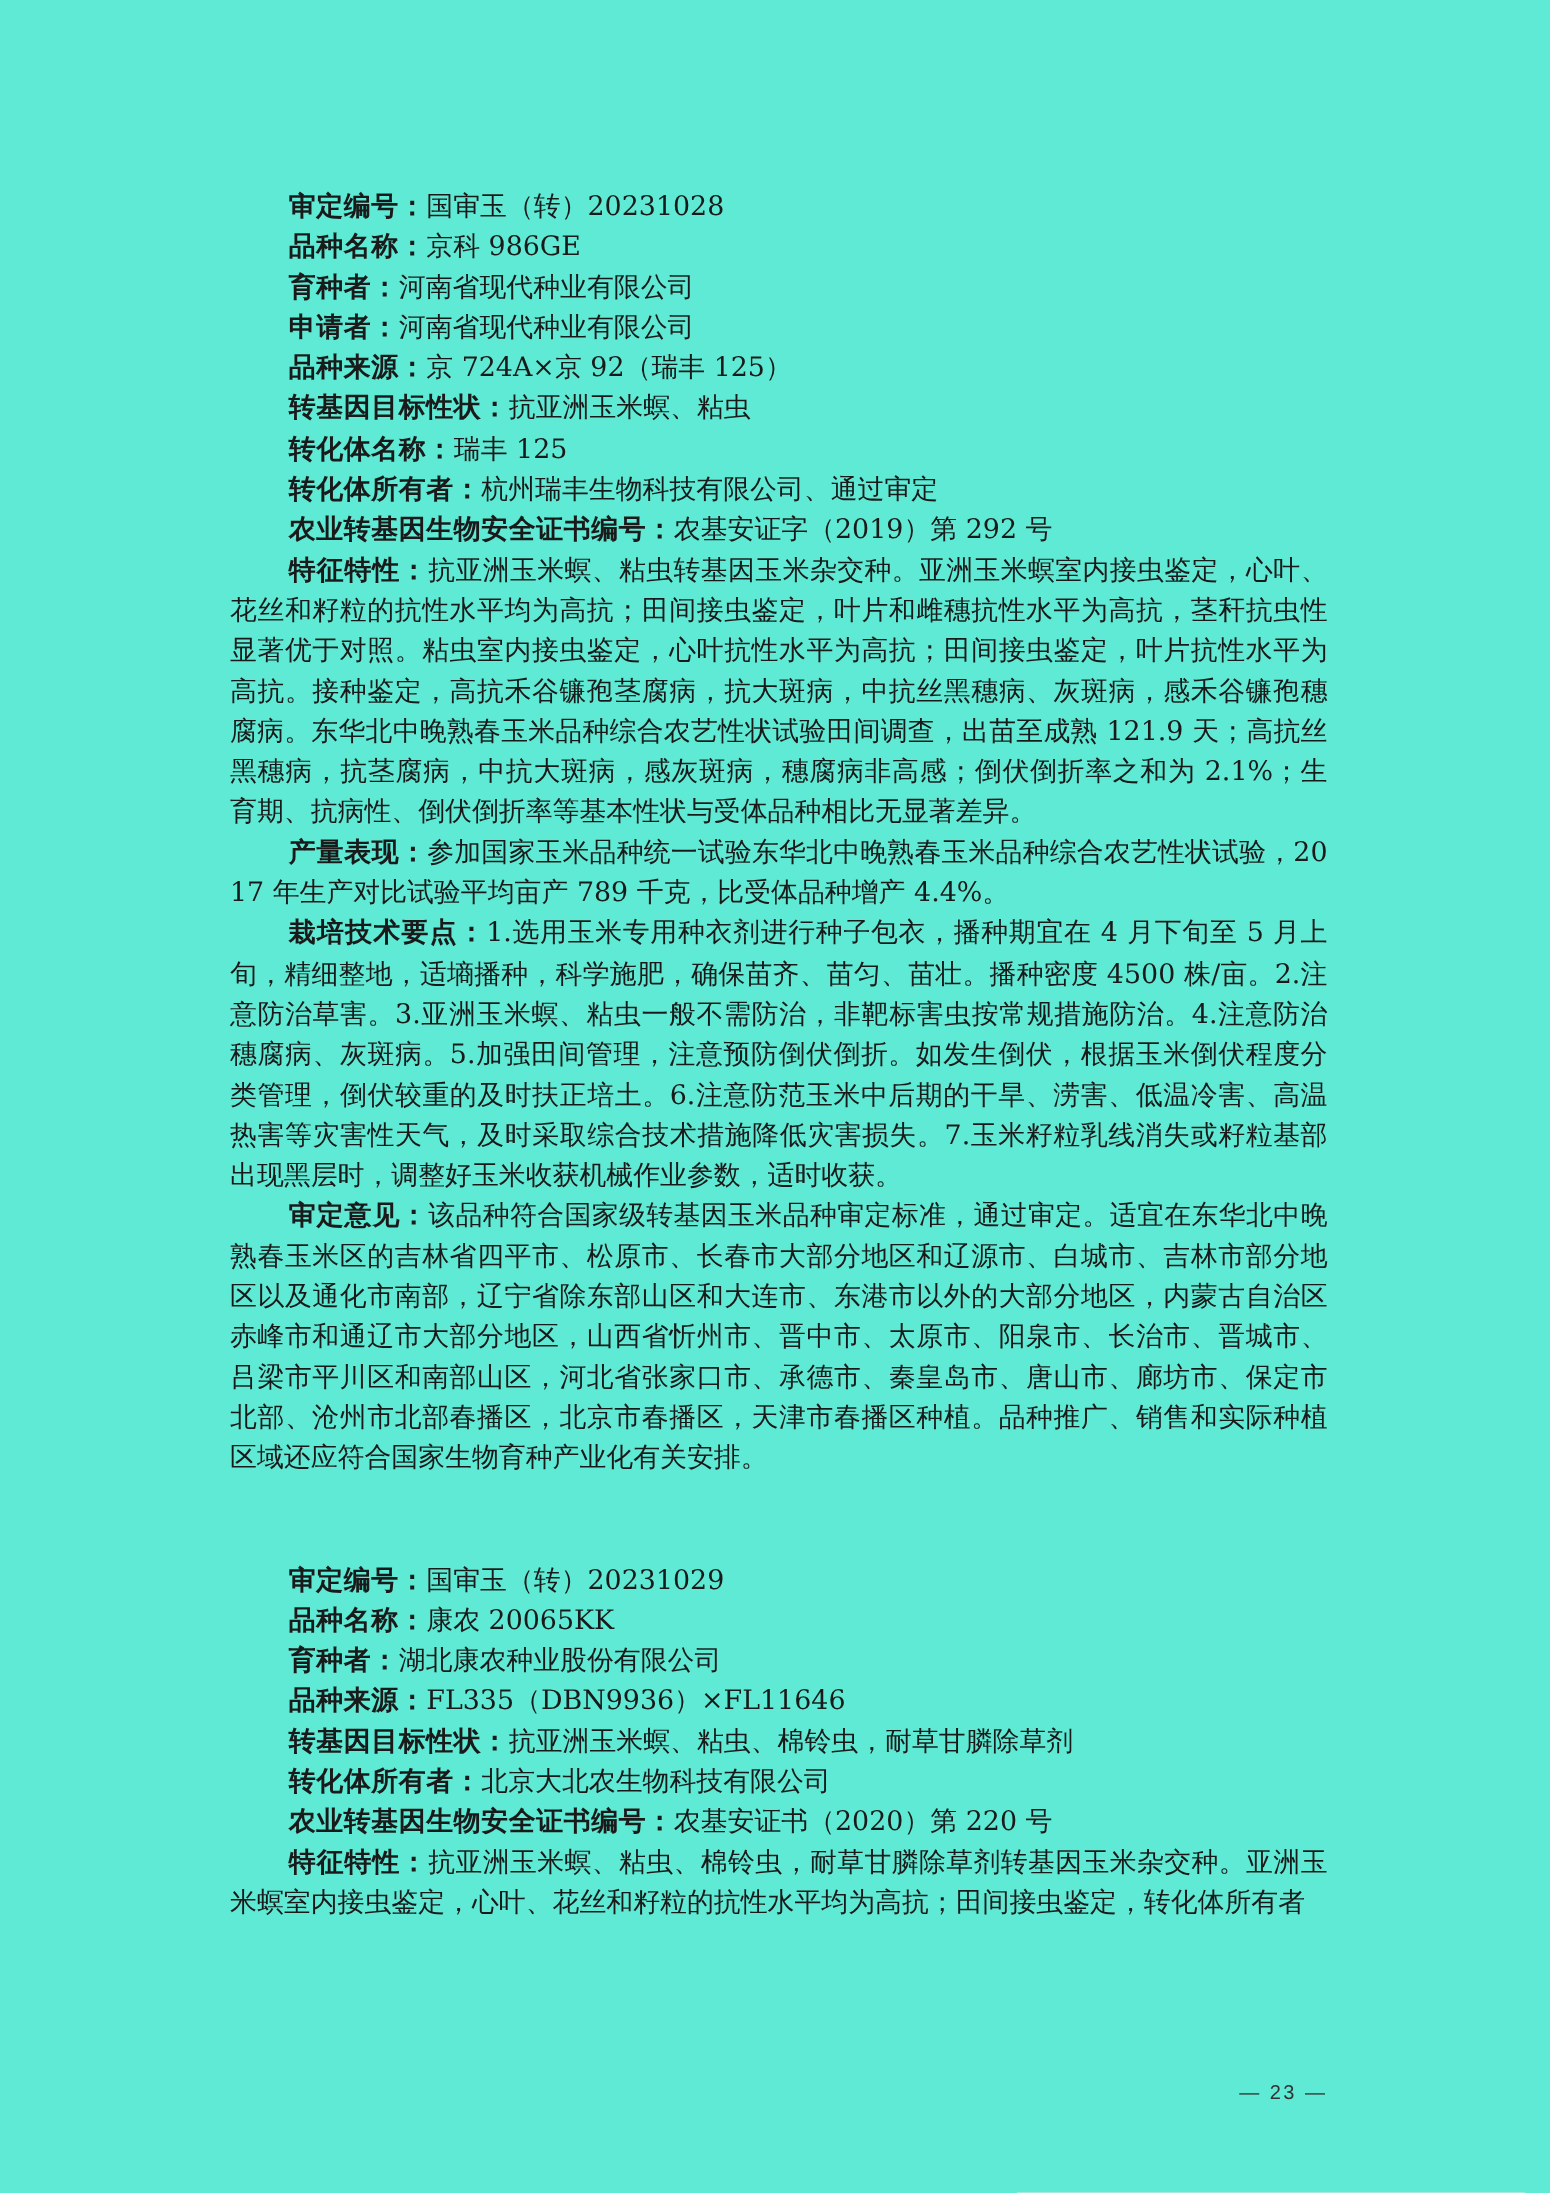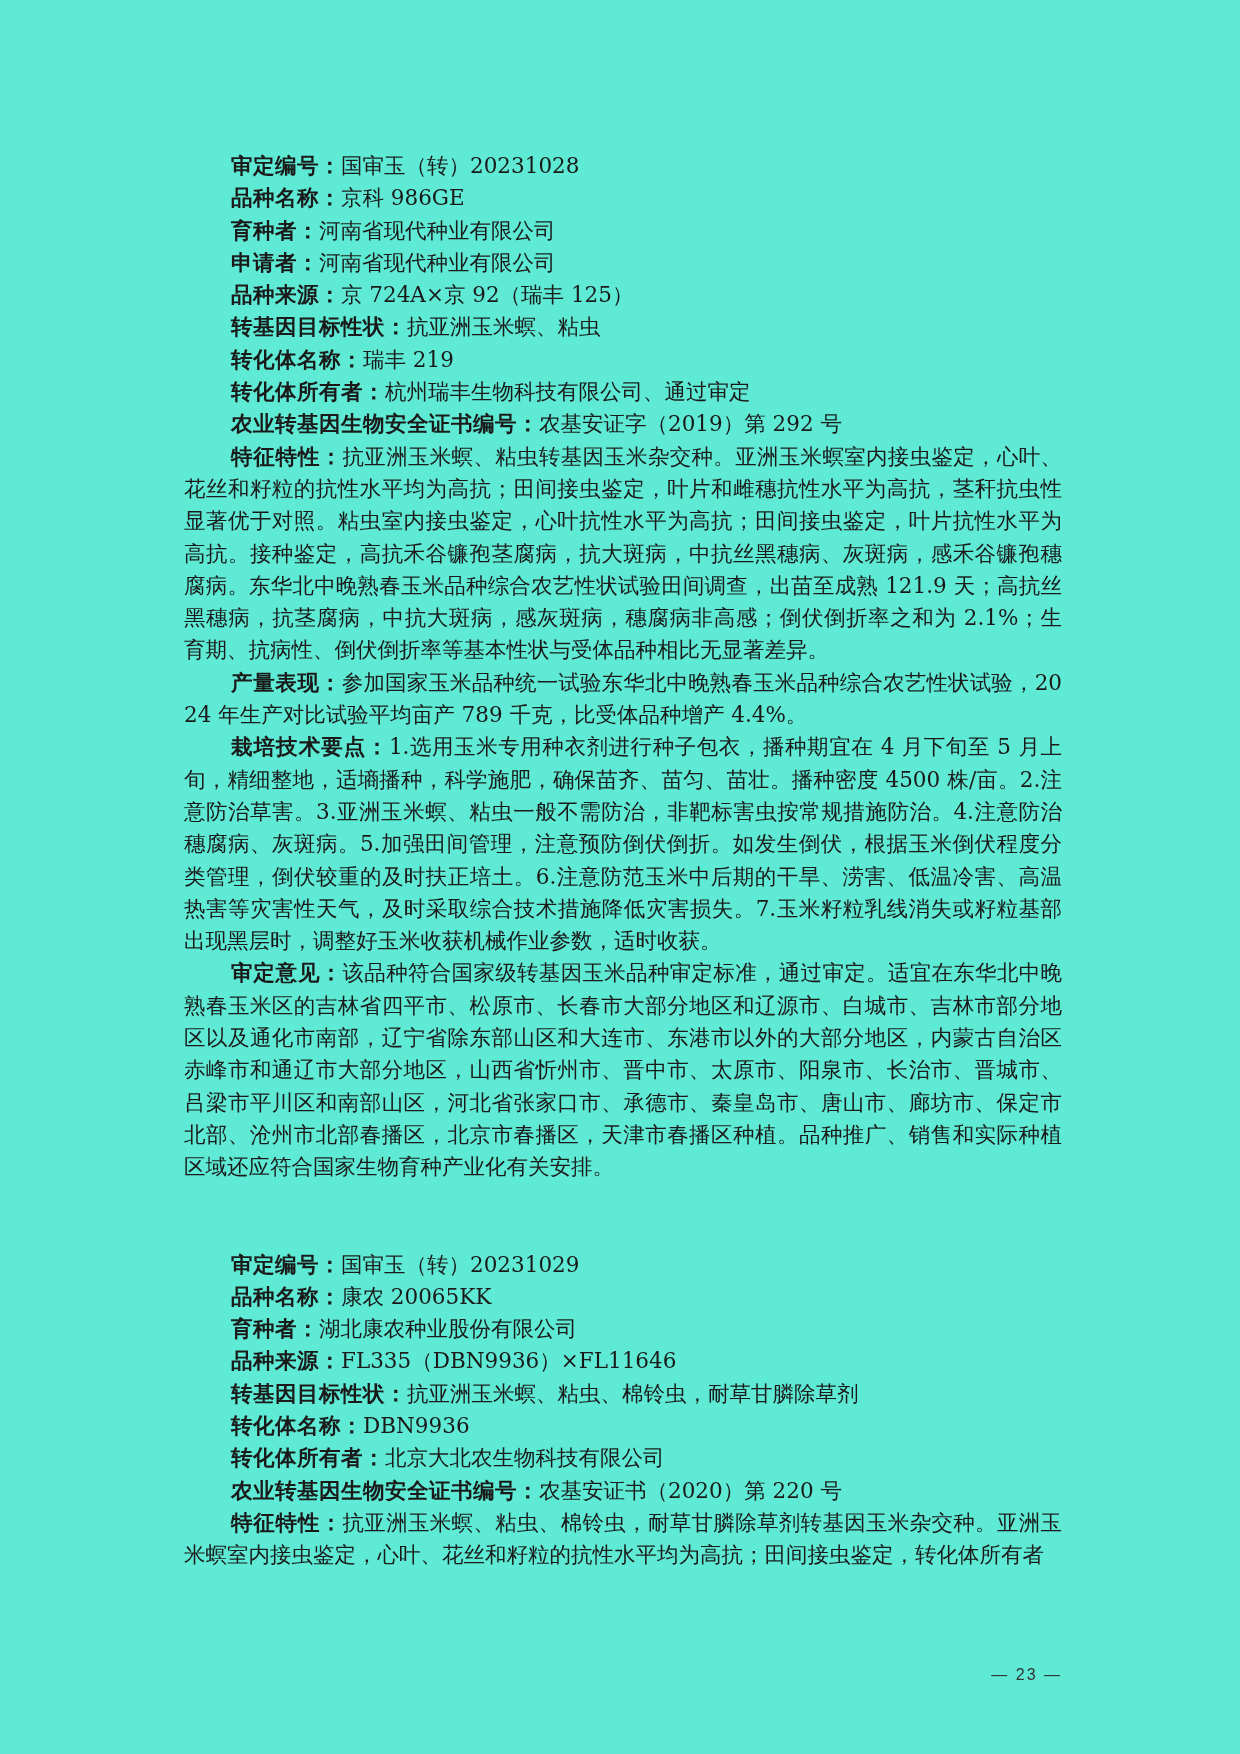--- a/index.html
+++ b/index.html
@@ -50,39 +50,38 @@
 <div class="page">
   <div class="content">
 
     <section>
       <p><span class="field-label">审定编号：</span><span>国审玉（转）20231028</span></p>
       <p><span class="field-label">品种名称：</span><span>京科 986GE</span></p>
       <p><span class="field-label">育种者：</span><span>河南省现代种业有限公司</span></p>
       <p><span class="field-label">申请者：</span><span>河南省现代种业有限公司</span></p>
       <p><span class="field-label">品种来源：</span><span>京 724A×京 92（瑞丰 125）</span></p>
       <p><span class="field-label">转基因目标性状：</span><span>抗亚洲玉米螟、粘虫</span></p>
-      <p><span class="field-label">转化体名称：</span><span>瑞丰 219</span></p>
+      <p><span class="field-label">转化体名称：</span><span>瑞丰 125</span></p>
       <p><span class="field-label">转化体所有者：</span><span>杭州瑞丰生物科技有限公司、通过审定</span></p>
       <p><span class="field-label">农业转基因生物安全证书编号：</span><span>农基安证字（2019）第 292 号</span></p>
 
       <p><span class="para-label">特征特性：</span><span>抗亚洲玉米螟、粘虫转基因玉米杂交种。亚洲玉米螟室内接虫鉴定，心叶、花丝和籽粒的抗性水平均为高抗；田间接虫鉴定，叶片和雌穗抗性水平为高抗，茎秆抗虫性显著优于对照。粘虫室内接虫鉴定，心叶抗性水平为高抗；田间接虫鉴定，叶片抗性水平为高抗。接种鉴定，高抗禾谷镰孢茎腐病，抗大斑病，中抗丝黑穗病、灰斑病，感禾谷镰孢穗腐病。东华北中晚熟春玉米品种综合农艺性状试验田间调查，出苗至成熟 121.9 天；高抗丝黑穗病，抗茎腐病，中抗大斑病，感灰斑病，穗腐病非高感；倒伏倒折率之和为 2.1%；生育期、抗病性、倒伏倒折率等基本性状与受体品种相比无显著差异。</span></p>
-      <p><span class="para-label">产量表现：</span><span>参加国家玉米品种统一试验东华北中晚熟春玉米品种综合农艺性状试验，2024 年生产对比试验平均亩产 789 千克，比受体品种增产 4.4%。</span></p>
+      <p><span class="para-label">产量表现：</span><span>参加国家玉米品种统一试验东华北中晚熟春玉米品种综合农艺性状试验，2017 年生产对比试验平均亩产 789 千克，比受体品种增产 4.4%。</span></p>
       <p><span class="para-label">栽培技术要点：</span><span>1.选用玉米专用种衣剂进行种子包衣，播种期宜在 4 月下旬至 5 月上旬，精细整地，适墒播种，科学施肥，确保苗齐、苗匀、苗壮。播种密度 4500 株/亩。2.注意防治草害。3.亚洲玉米螟、粘虫一般不需防治，非靶标害虫按常规措施防治。4.注意防治穗腐病、灰斑病。5.加强田间管理，注意预防倒伏倒折。如发生倒伏，根据玉米倒伏程度分类管理，倒伏较重的及时扶正培土。6.注意防范玉米中后期的干旱、涝害、低温冷害、高温热害等灾害性天气，及时采取综合技术措施降低灾害损失。7.玉米籽粒乳线消失或籽粒基部出现黑层时，调整好玉米收获机械作业参数，适时收获。</span></p>
       <p><span class="para-label">审定意见：</span><span>该品种符合国家级转基因玉米品种审定标准，通过审定。适宜在东华北中晚熟春玉米区的吉林省四平市、松原市、长春市大部分地区和辽源市、白城市、吉林市部分地区以及通化市南部，辽宁省除东部山区和大连市、东港市以外的大部分地区，内蒙古自治区赤峰市和通辽市大部分地区，山西省忻州市、晋中市、太原市、阳泉市、长治市、晋城市、吕梁市平川区和南部山区，河北省张家口市、承德市、秦皇岛市、唐山市、廊坊市、保定市北部、沧州市北部春播区，北京市春播区，天津市春播区种植。品种推广、销售和实际种植区域还应符合国家生物育种产业化有关安排。</span></p>
     </section>
 
     <div class="section-gap"></div>
 
     <section>
       <p><span class="field-label">审定编号：</span><span>国审玉（转）20231029</span></p>
       <p><span class="field-label">品种名称：</span><span>康农 20065KK</span></p>
       <p><span class="field-label">育种者：</span><span>湖北康农种业股份有限公司</span></p>
       <p><span class="field-label">品种来源：</span><span>FL335（DBN9936）×FL11646</span></p>
       <p><span class="field-label">转基因目标性状：</span><span>抗亚洲玉米螟、粘虫、棉铃虫，耐草甘膦除草剂</span></p>
-      <p><span class="field-label">转化体名称：</span><span>DBN9936</span></p>
       <p><span class="field-label">转化体所有者：</span><span>北京大北农生物科技有限公司</span></p>
       <p><span class="field-label">农业转基因生物安全证书编号：</span><span>农基安证书（2020）第 220 号</span></p>
 
       <p><span class="para-label">特征特性：</span><span>抗亚洲玉米螟、粘虫、棉铃虫，耐草甘膦除草剂转基因玉米杂交种。亚洲玉米螟室内接虫鉴定，心叶、花丝和籽粒的抗性水平均为高抗；田间接虫鉴定，转化体所有者</span></p>
     </section>
 
   </div>
 
   <div class="page-number">— 23 —</div>
 </div>

